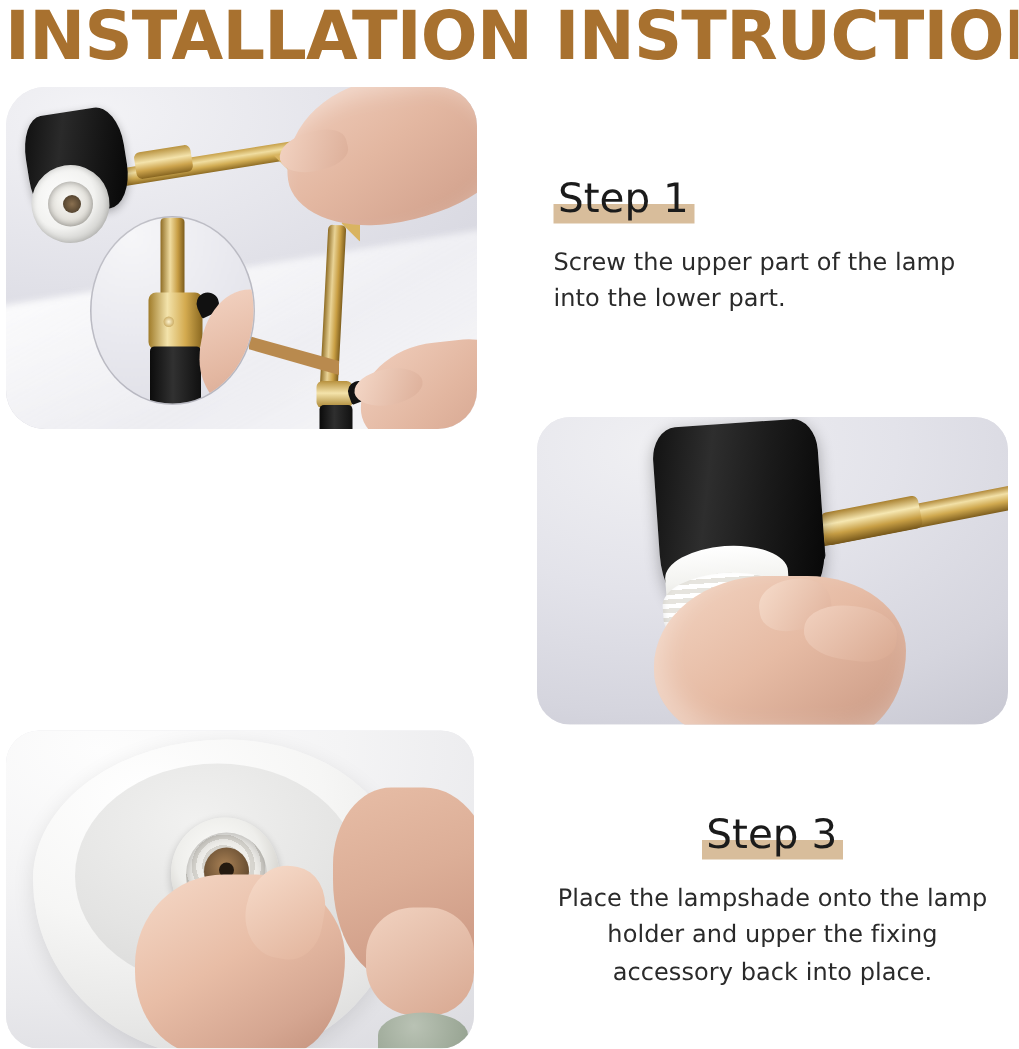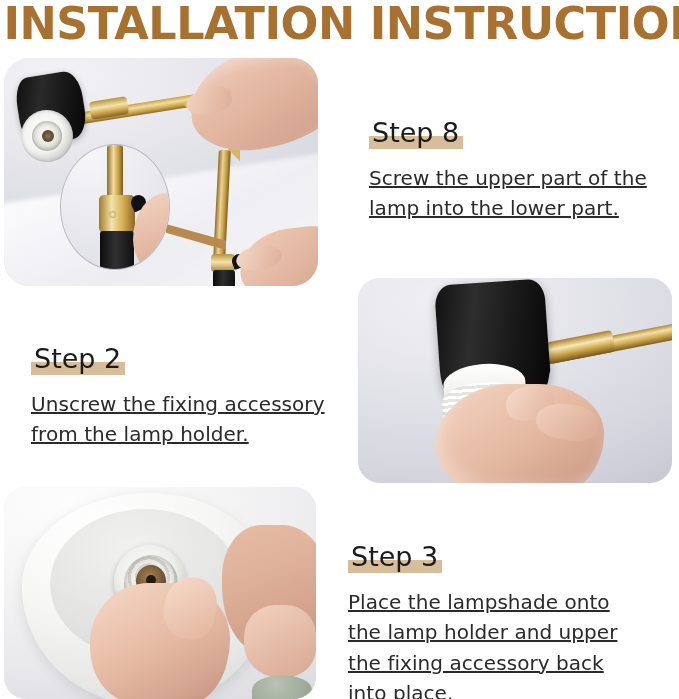--- a/index.html
+++ b/index.html
@@ -61,30 +61,29 @@
     height: 13px;
     background: #d8bd9b;
     z-index: 0;
   }
   .step-head .hl-txt {
     position: relative;
     z-index: 1;
   }
   .step-body {
     margin-top: 17px;
-    font-size: 20px;
+    font-size: 16px;
     color: #2a2a2a;
     line-height: 1.52;
     letter-spacing: 0.05px;
-    text-decoration: underline;
   }
 
   #step1 { left: 369px; top: 119px; width: 296px; }
   #step2 { left: 31px;  top: 345px; width: 300px; }
-  #step3 { left: 348px; top: 543px; width: 300px; }
+  #step3 { left: 365px; top: 543px; width: 300px; text-align: center; }
 
   
   .photo {
     position: absolute;
     overflow: hidden;
     background: #e9e9ee;
   }
   .photo .bg { position: absolute; inset: 0; }
 
   
@@ -431,32 +430,25 @@
       <div class="iscrew"></div>
       <div class="iblack"></div>
       <div class="iknob"></div>
       <div class="ihand"></div>
     </div>
   </div>
 
   <div class="step-block" id="step1">
     <div class="step-head">
       <span class="hl"></span>
-      <span class="hl-txt">Step 8</span>
+      <span class="hl-txt">Step 1</span>
     </div>
     <div class="step-body">Screw the upper part of the lamp into the lower part.</div>
   </div>
 
-  <div class="step-block" id="step2">
-    <div class="step-head">
-      <span class="hl"></span>
-      <span class="hl-txt">Step 2</span>
-    </div>
-    <div class="step-body">Unscrew the fixing accessory from the lamp holder.</div>
-  </div>
 
   <div class="photo" id="photo2">
     <div class="bg"></div>
     <div class="arm2"></div>
     <div class="arm2b"></div>
     <div class="bracket"></div>
     <div class="holder2"></div>
     <div class="ring-a"></div>
     <div class="ring-b"></div>
     <div class="ring-c"></div>

